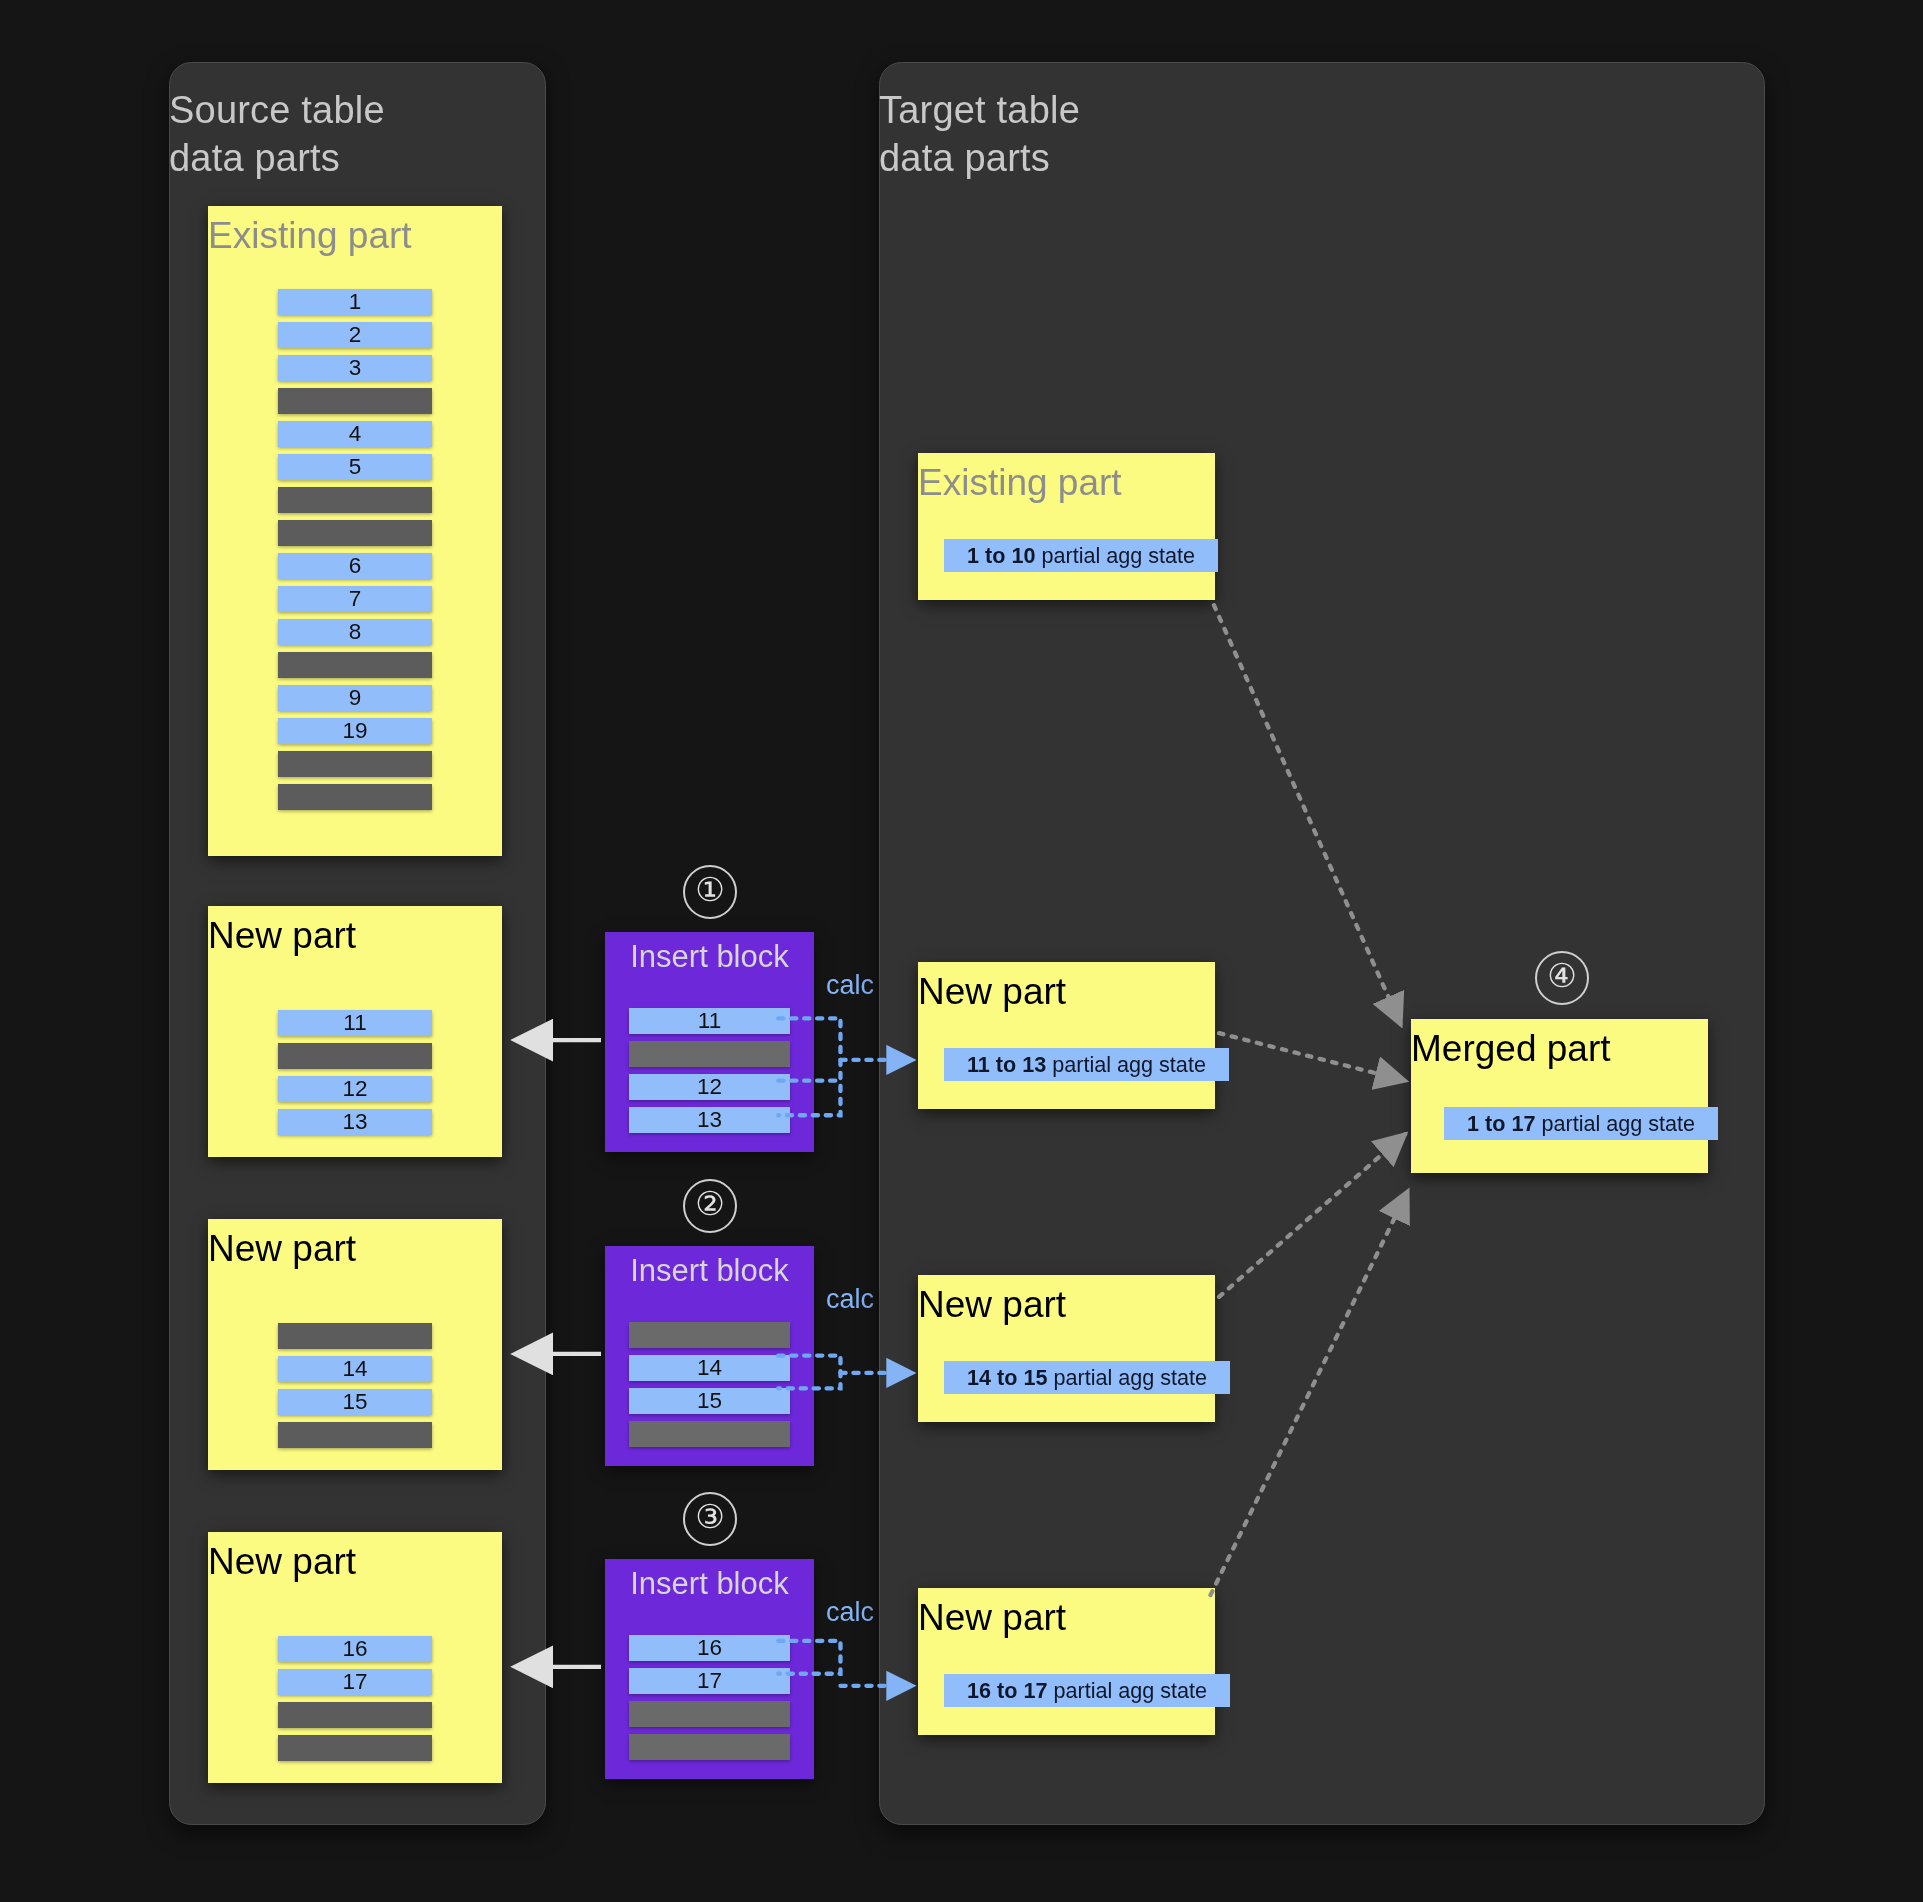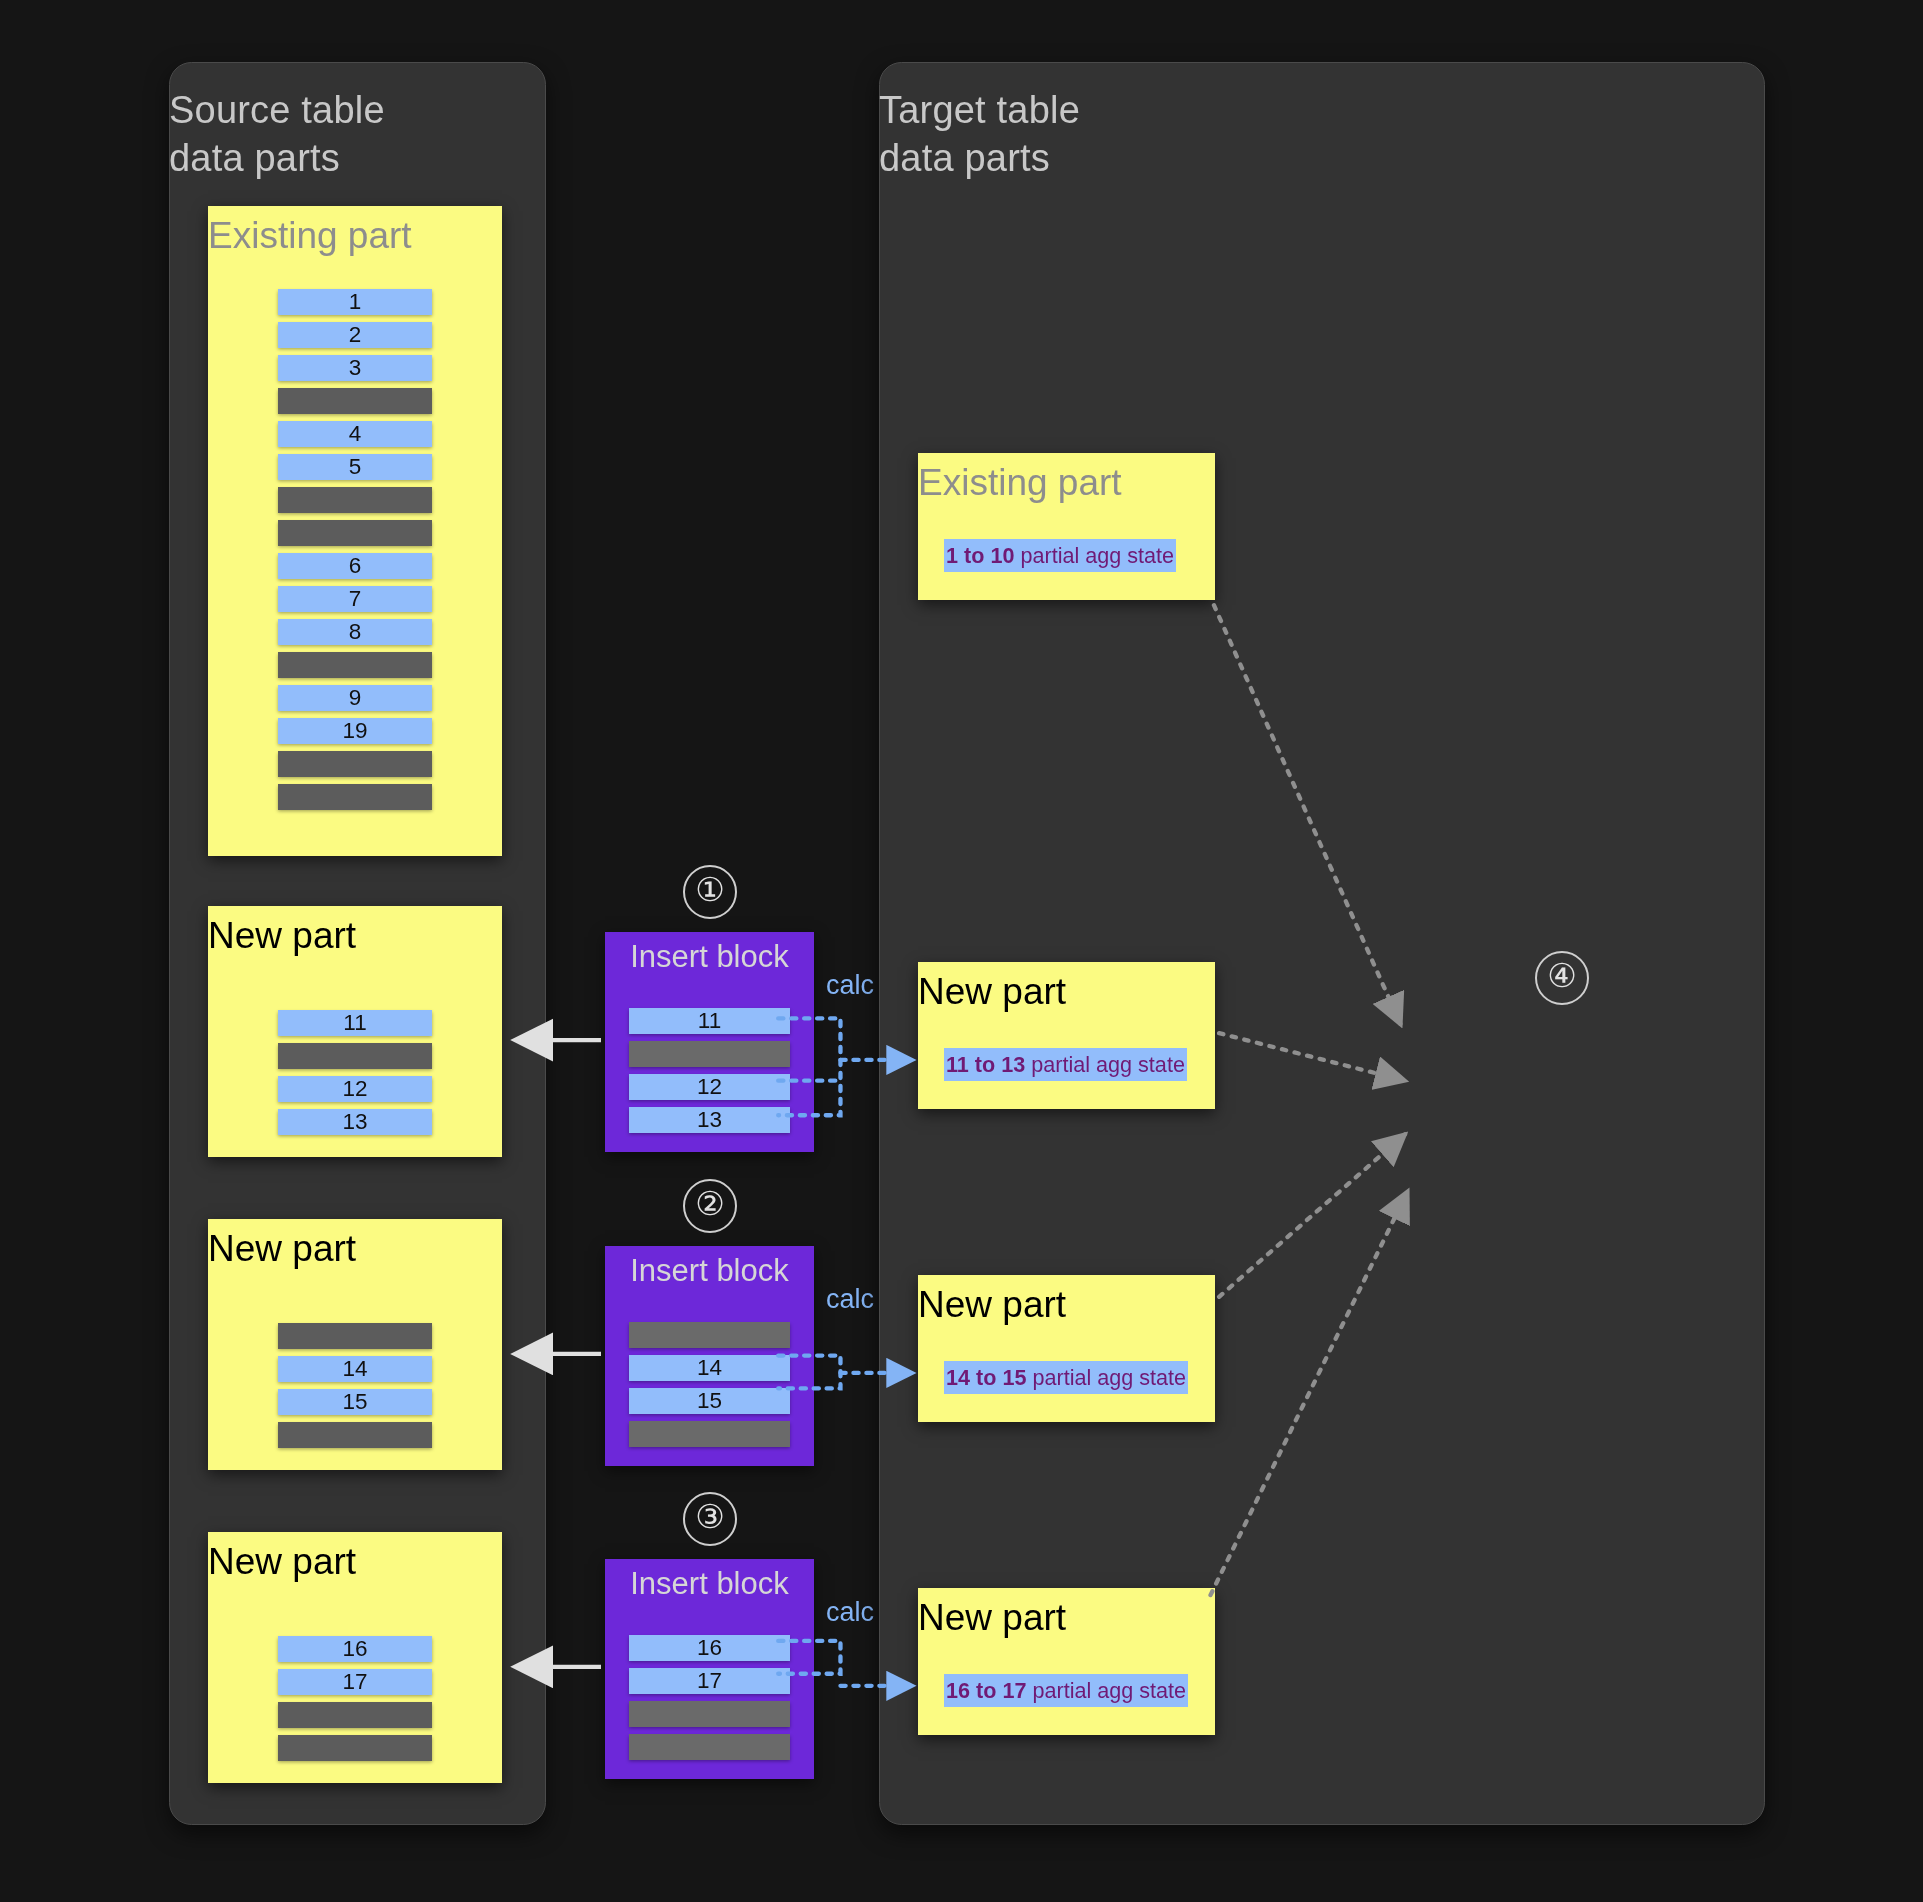--- a/index.html
+++ b/index.html
@@ -73,25 +73,25 @@
     border:2.6px solid #cfcfcf;
     color:#e2e2e2;
     font-size:33px;line-height:47px;text-align:center;
     font-family:"Liberation Serif","DejaVu Serif",serif;
   }
 
   
   .pill{
     position:absolute;
     background:#92bdfb;
-    color:#701a75;
+    color:#0f172a;
     font-size:21.6px;
     line-height:33px;
     height:33px;
-    padding:0 2px;
+    padding:0 23px;
     white-space:nowrap;
   }
   .pill b{font-weight:bold;}
 
   .calc{
     position:absolute;
     color:#84b4f5;
     font-size:27px;
   }
 
@@ -222,20 +222,26 @@
   </div>
 
   <div class="ycard" style="left:918px;top:1588px;width:297px;height:147px;">
     <div class="ycard-title">New part</div>
     <div class="pill" style="left:26px;top:86px;">
       <b>16 to 17</b><span> partial agg state</span>
     </div>
   </div>
 
   <div class="step" style="left:1535px;top:951px;">④</div>
+  <div class="ycard" style="left:1411px;top:1019px;width:297px;height:154px;">
+    <div class="ycard-title">Merged part</div>
+    <div class="pill" style="left:33px;top:88px;">
+      <b>1 to 17</b><span> partial agg state</span>
+    </div>
+  </div>
 
   <svg class="overlay" viewBox="0 0 2224 2200">
     <defs>
       <marker id="wArrow" markerWidth="10" markerHeight="10" refX="8" refY="5" orient="auto" markerUnits="strokeWidth">
         <path d="M10,5 L0,0 L0,10 z" fill="#e0e0e0"></path>
       </marker>
       <marker id="bArrow" markerWidth="7" markerHeight="7" refX="6" refY="3.5" orient="auto" markerUnits="strokeWidth">
         <path d="M0,0 L7,3.5 L0,7 z" fill="#84b4f5"></path>
       </marker>
       <marker id="gArrow" markerWidth="8" markerHeight="8" refX="7" refY="4" orient="auto" markerUnits="strokeWidth">

